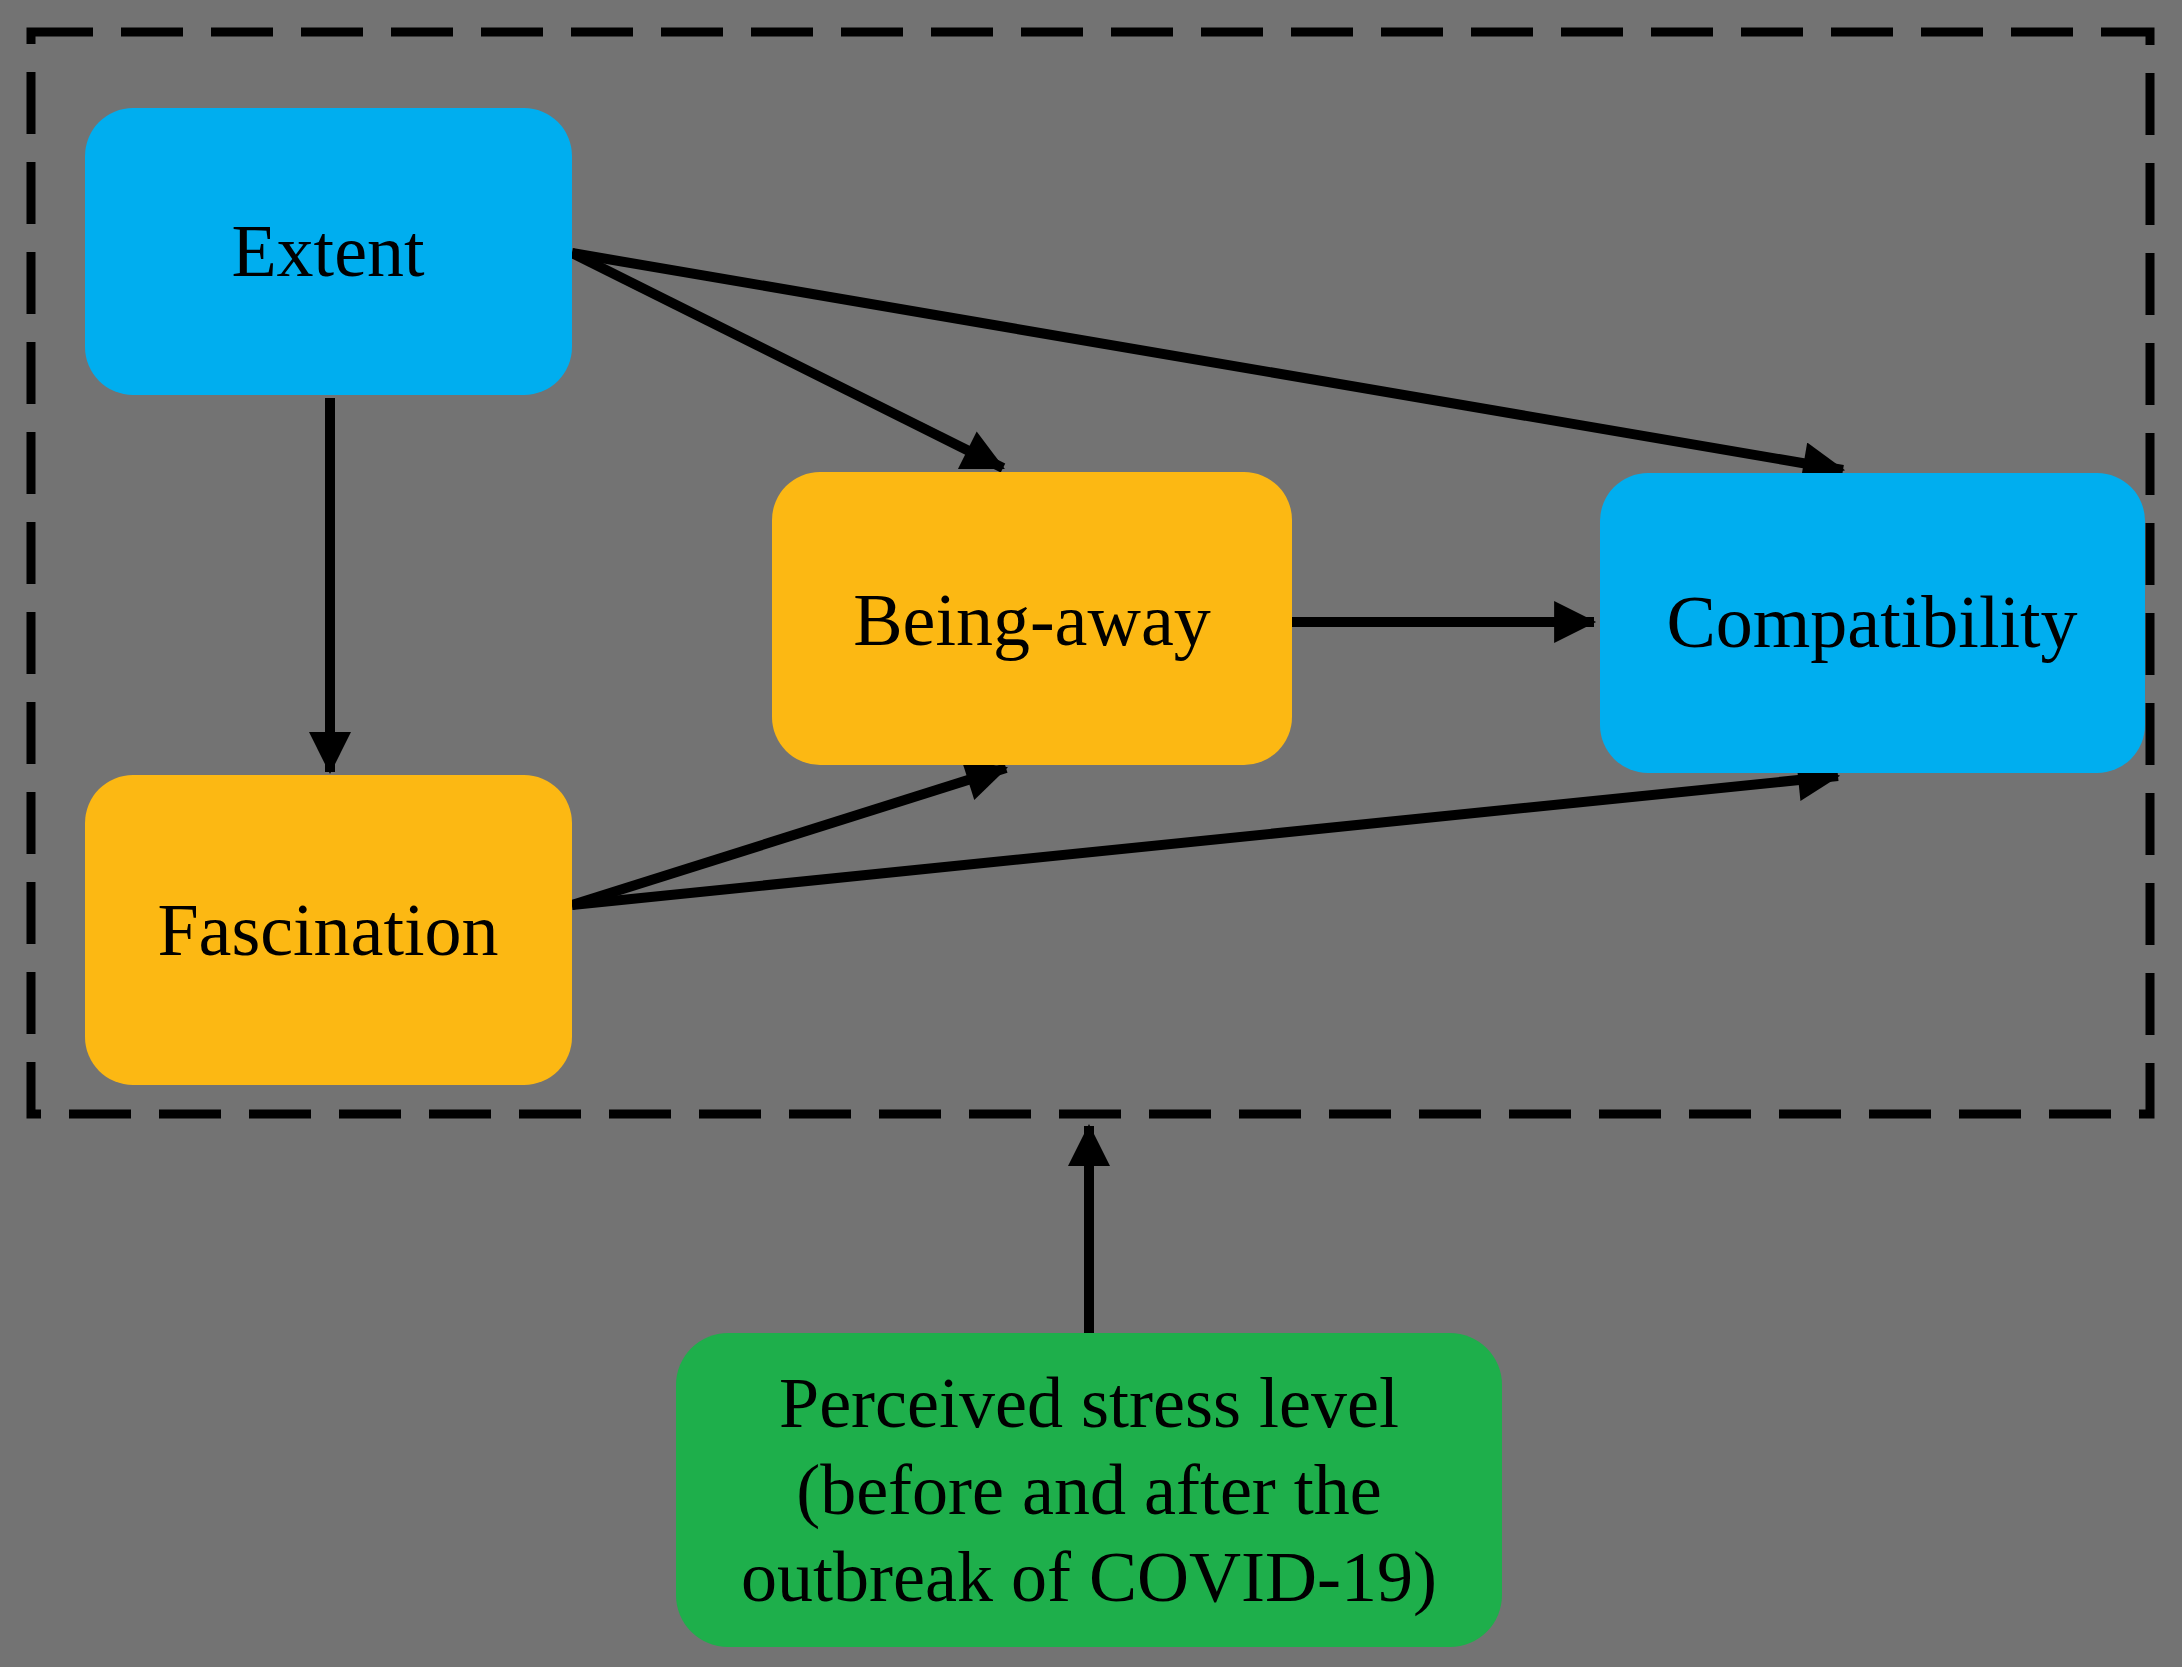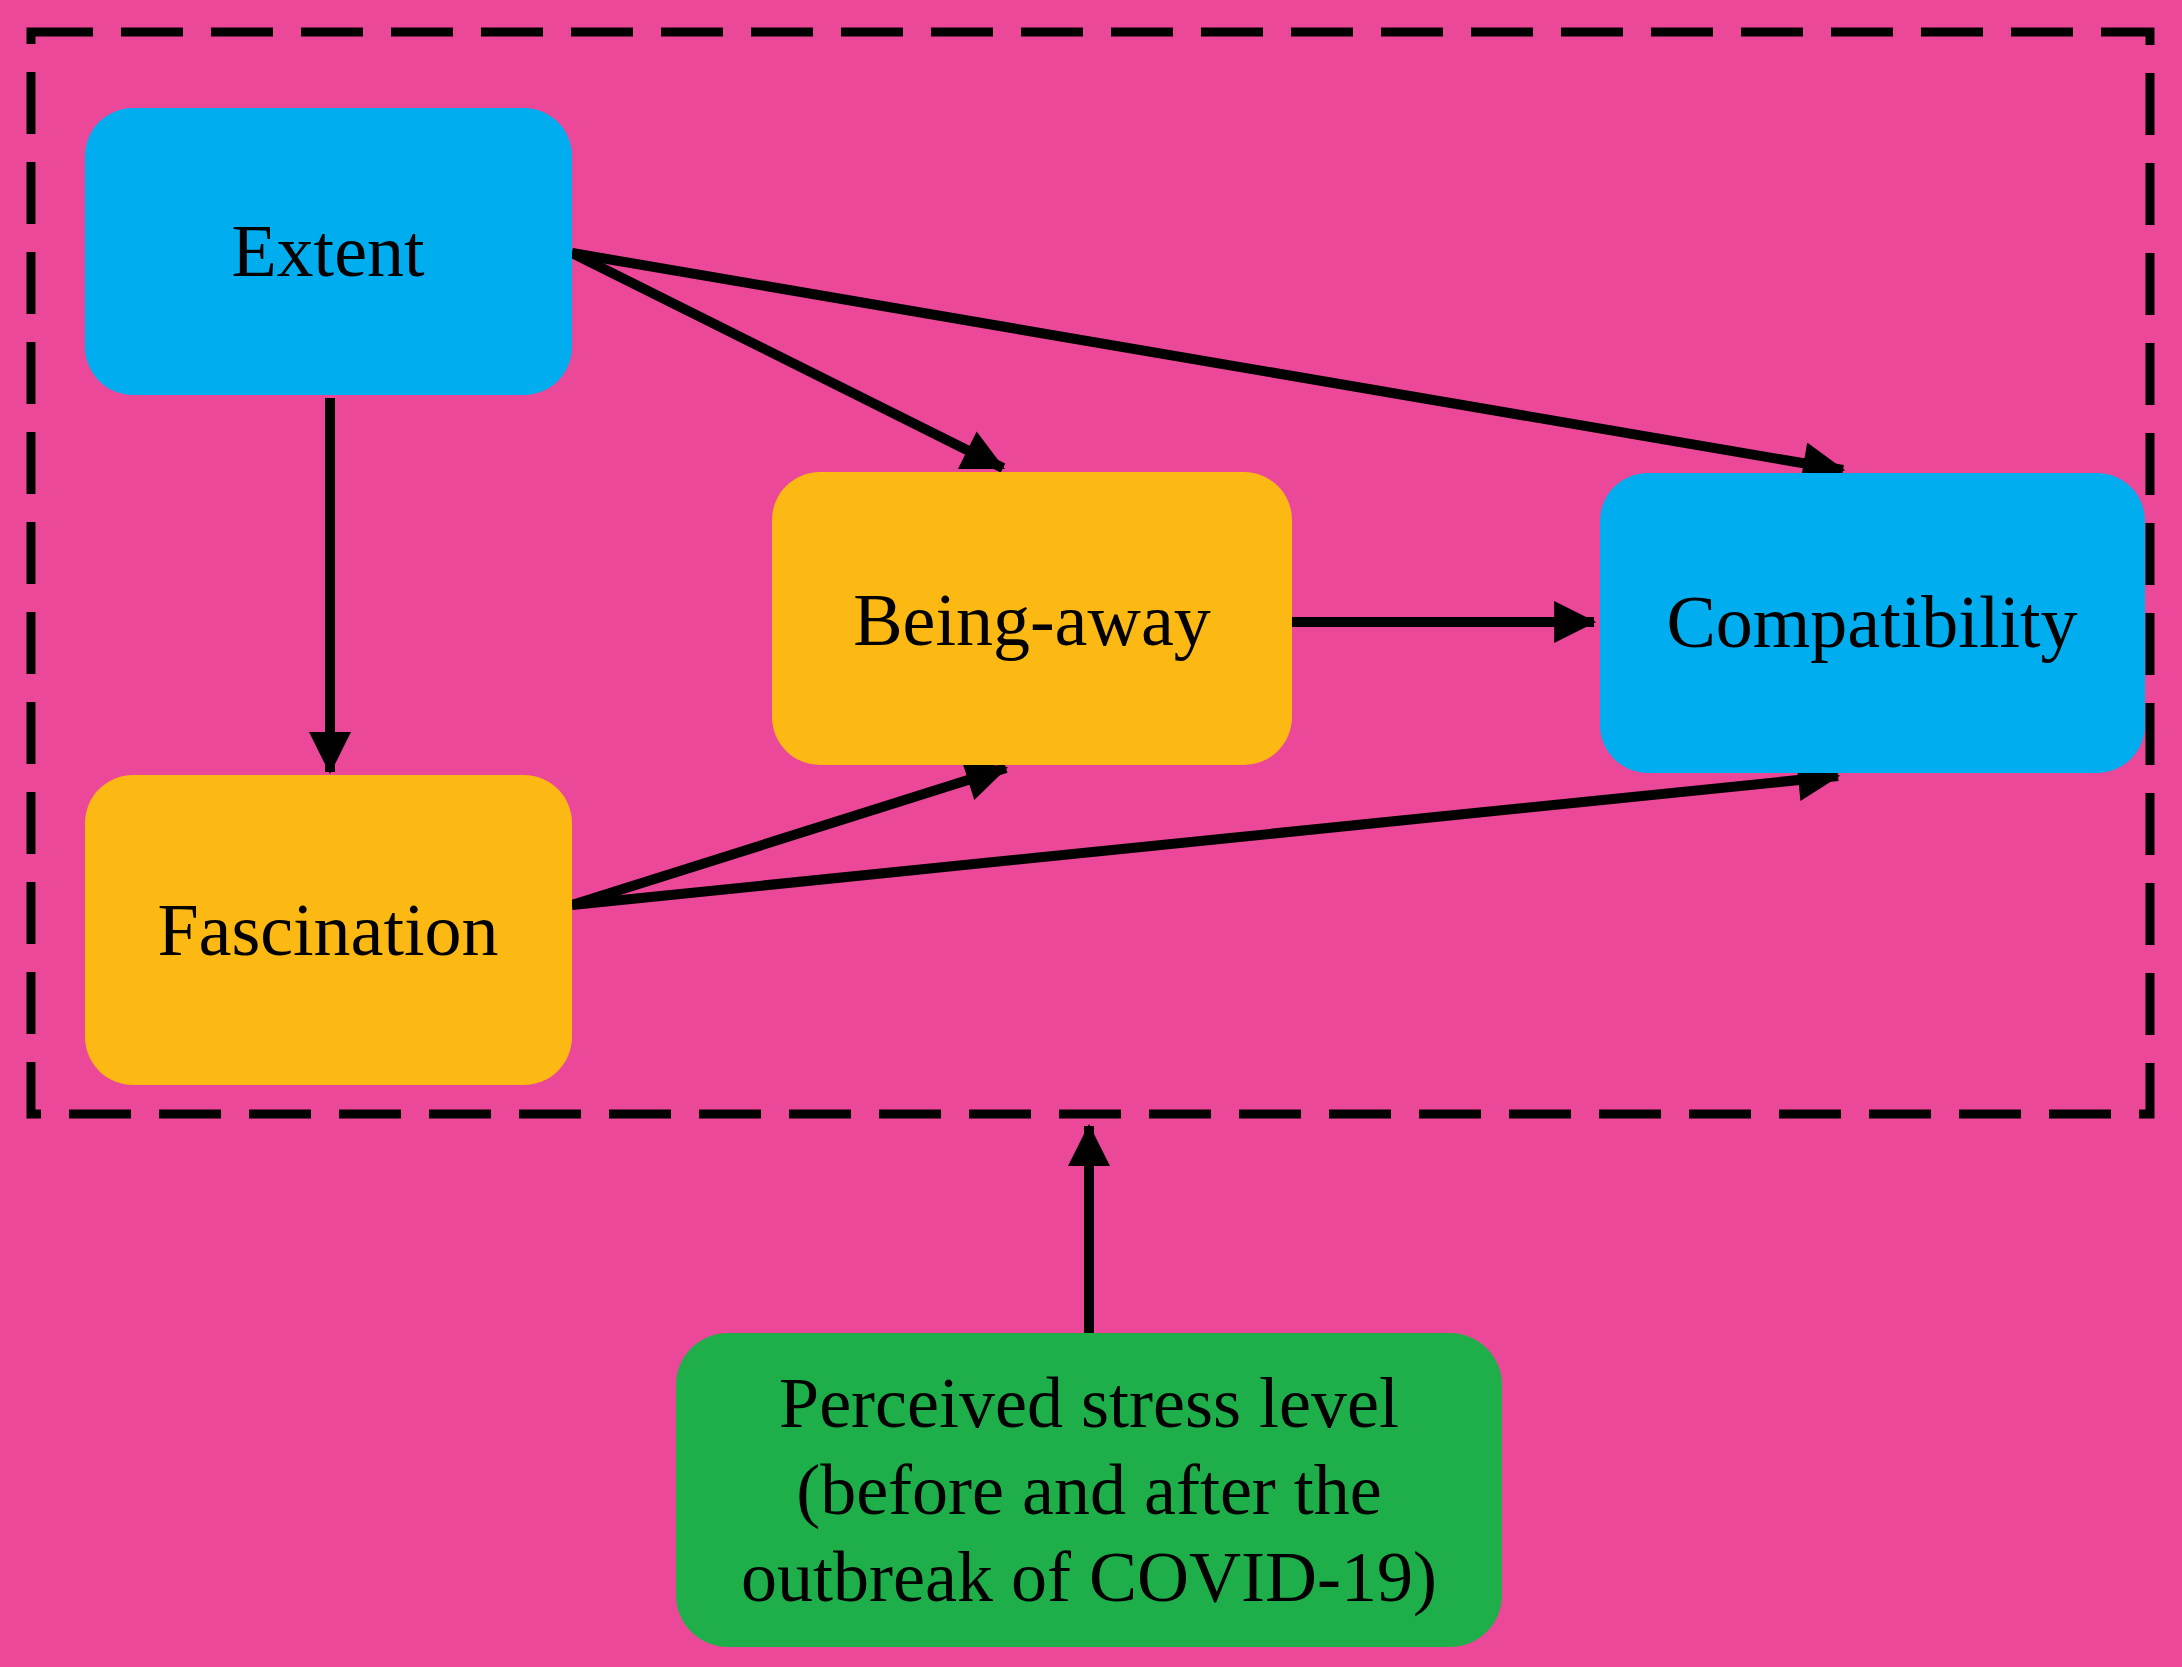--- a/index.html
+++ b/index.html
@@ -4,21 +4,21 @@
 <style>
   html, body {
     margin: 0;
     padding: 0;
     background: #FFFFFF;
   }
   .figure-wrap {
     position: relative;
     width: 2182px;
     height: 1667px;
-    background: #ec4899;
+    background: #737373;
     font-family: "Liberation Serif", serif;
   }
   svg { display: block; }
   text {
     font-family: "Liberation Serif", serif;
     fill: #000000;
   }
   .node-label {
     font-size: 74px;
   }

